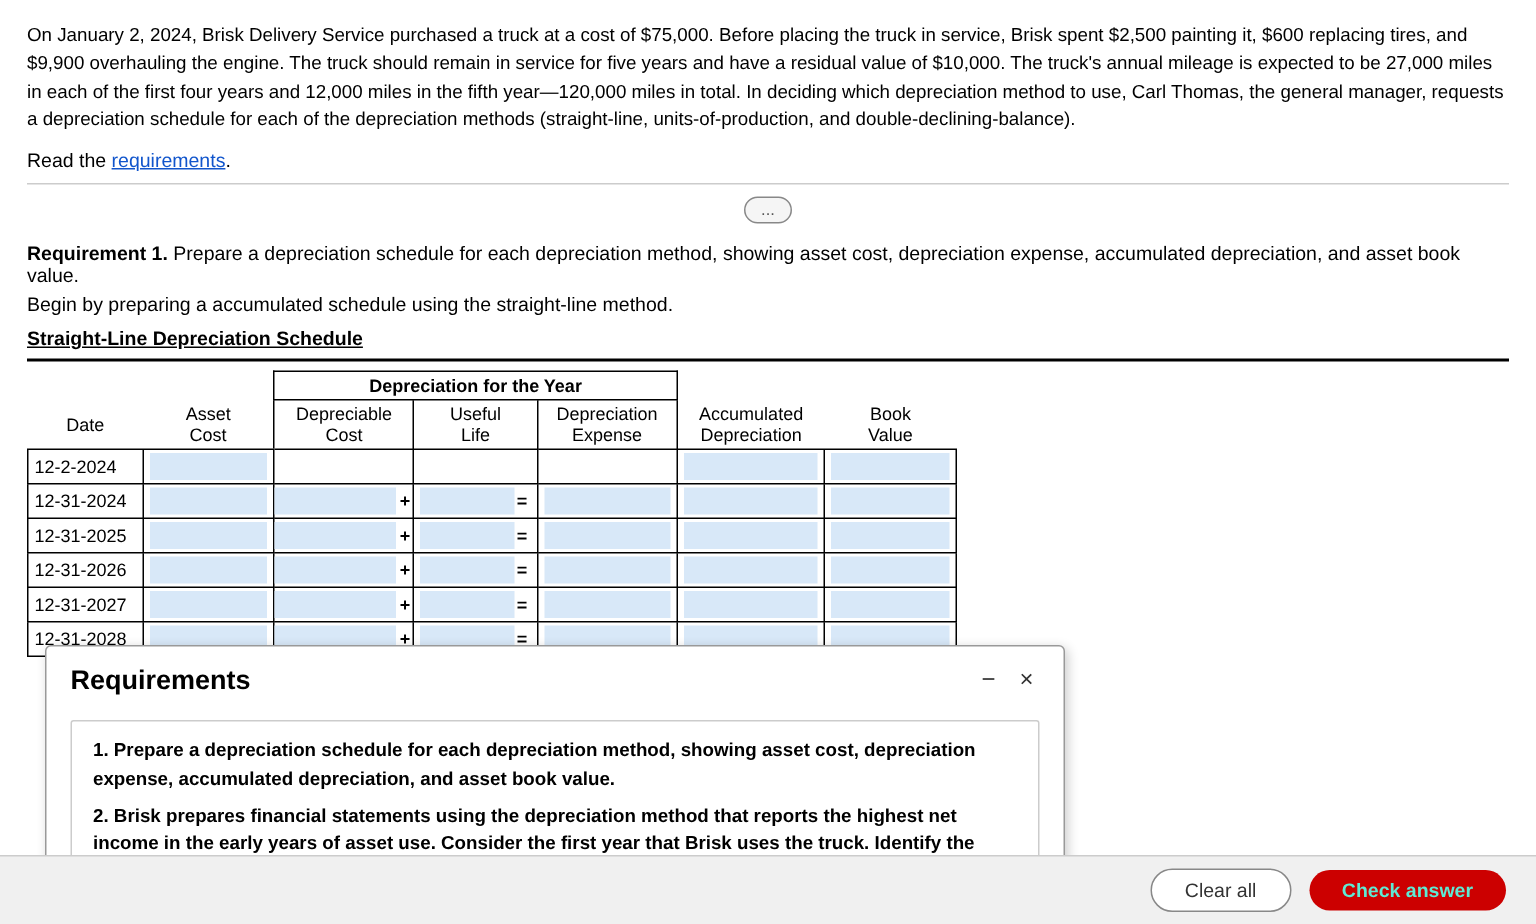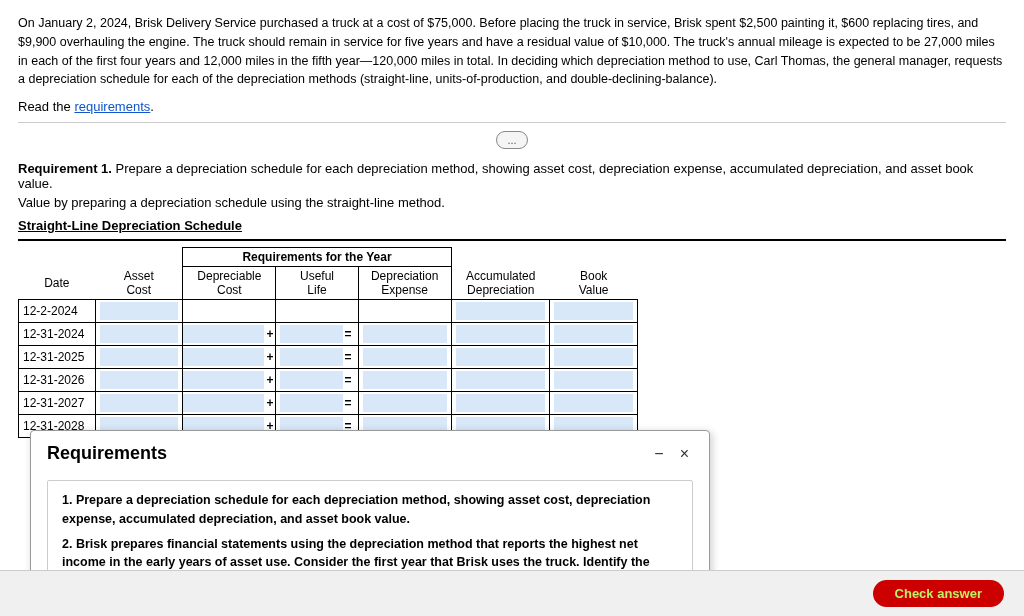--- a/index.html
+++ b/index.html
@@ -186,21 +186,21 @@
       cursor: pointer;
       color: #333;
     }
     .btn-check {
       background: #cc0000;
       border: none;
       border-radius: 20px;
       padding: 6px 22px;
       font-size: 13px;
       cursor: pointer;
-      color: #bef264;
+      color: #5eead4;
       font-weight: bold;
     }
     .top-border {
       border-top: 2px solid #000;
       margin-bottom: 6px;
     }
   </style>
 </head>
 <body>
 
@@ -215,32 +215,32 @@
   <hr class="divider">
 
   <div class="collapse-btn-row">
     <button class="collapse-btn">...</button>
   </div>
 
   <p class="requirement-title">
     <strong>Requirement 1.</strong><span> Prepare a depreciation schedule for each depreciation method, showing asset cost, depreciation expense, accumulated depreciation, and asset book value.</span>
   </p>
 
-  <p class="instruction-text">Value by preparing a depreciation schedule using the straight-line method.</p>
+  <p class="instruction-text">Begin by preparing a accumulated schedule using the straight-line method.</p>
 
   <div class="schedule-title">Straight-Line Depreciation Schedule</div>
 
   <div class="top-border"></div>
 
   <table class="depreciation-table">
     <thead>
       <tr>
         <td class="no-border" style="border:none;"></td>
         <td class="no-border" style="border:none;"></td>
-        <td colspan="3" class="header-main">Requirements for the Year</td>
+        <td colspan="3" class="header-main">Depreciation for the Year</td>
         <td class="no-border" style="border:none;"></td>
         <td class="no-border" style="border:none;"></td>
       </tr>
       <tr>
         <td style="border:none;border-bottom:1px solid #000;" class="date-col"><span>Date</span></td>
         <td style="border:none;border-bottom:1px solid #000;" class="cost-col">Asset<br>Cost</td>
         <td style="border:1px solid #000;" class="dep-col">Depreciable<br>Cost</td>
         <td style="border:1px solid #000;" class="life-col">Useful<br>Life</td>
         <td style="border:1px solid #000;" class="exp-col">Depreciation<br>Expense</td>
         <td style="border:none;border-bottom:1px solid #000;margin-left:13px;" class="accum-col">Accumulated<br>Depreciation</td>
@@ -378,14 +378,15 @@
         </div>
         <div class="req-item">
           <strong>2.</strong><span> Brisk prepares financial statements using the depreciation method that reports the highest net income in the early years of asset use. Consider the first year that Brisk uses the truck. Identify the depreciation method that meets the company's objectives.</span>
         </div>
       </div>
     </div>
   </div>
 </div>
 
 <div class="bottom-bar">
+  <button class="btn-clear">Clear all</button>
   <button class="btn-check">Check answer</button>
 </div>
 
 </body></html>

